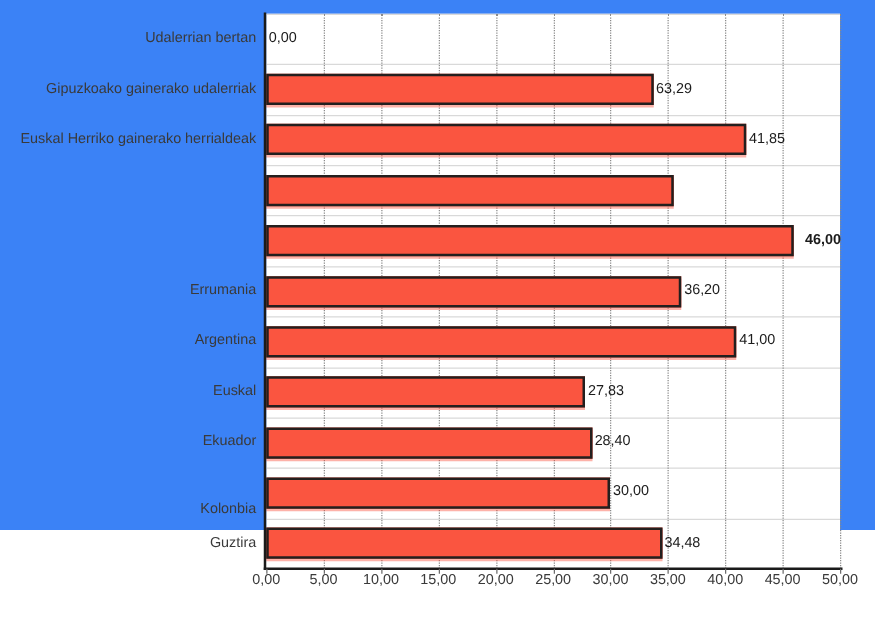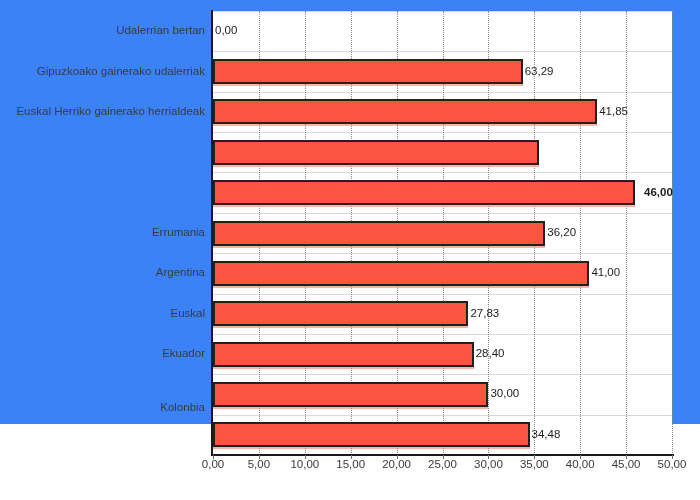--- a/index.html
+++ b/index.html
@@ -153,20 +153,21 @@
 
   <div id="cat-labels">
       <div class="cat-label" style="top: 20.1818px;">Udalerrian bertan</div>
       <div class="cat-label" style="top: 60.5455px;">Gipuzkoako gainerako udalerriak</div>
       <div class="cat-label" style="top: 100.909px;">Euskal Herriko gainerako herrialdeak</div>
       <div class="cat-label" style="top: 262.364px;">Argentina</div>
       <div class="cat-label" style="top: 222px;">Errumania</div>
       <div class="cat-label" style="top: 302.727px;">Euskal</div>
       <div class="cat-label" style="top: 343.091px;">Ekuador</div>
       <div class="cat-label" style="top: 397px;">Kolonbia</div>
+      <div class="cat-label" style="top: 423.818px;">Guztira</div>
     </div>
 
   <div id="plot-area">
     <div id="hgrid-layer">
         <div class="hgrid" style="top: 0px;"></div>
         <div class="hgrid" style="top: 40.3636px;"></div>
         <div class="hgrid" style="top: 80.7273px;"></div>
         <div class="hgrid" style="top: 121.091px;"></div>
         <div class="hgrid" style="top: 161.455px;"></div>
         <div class="hgrid" style="top: 201.818px;"></div>

